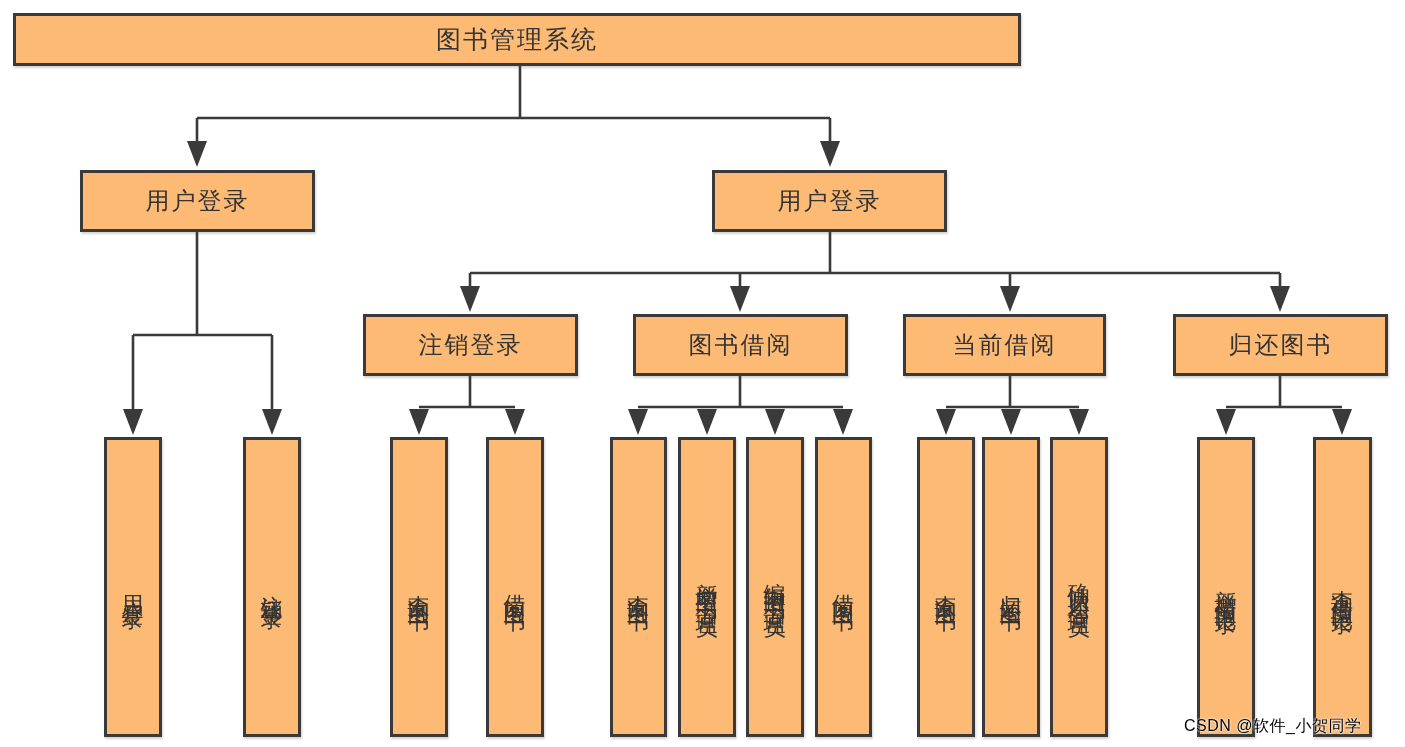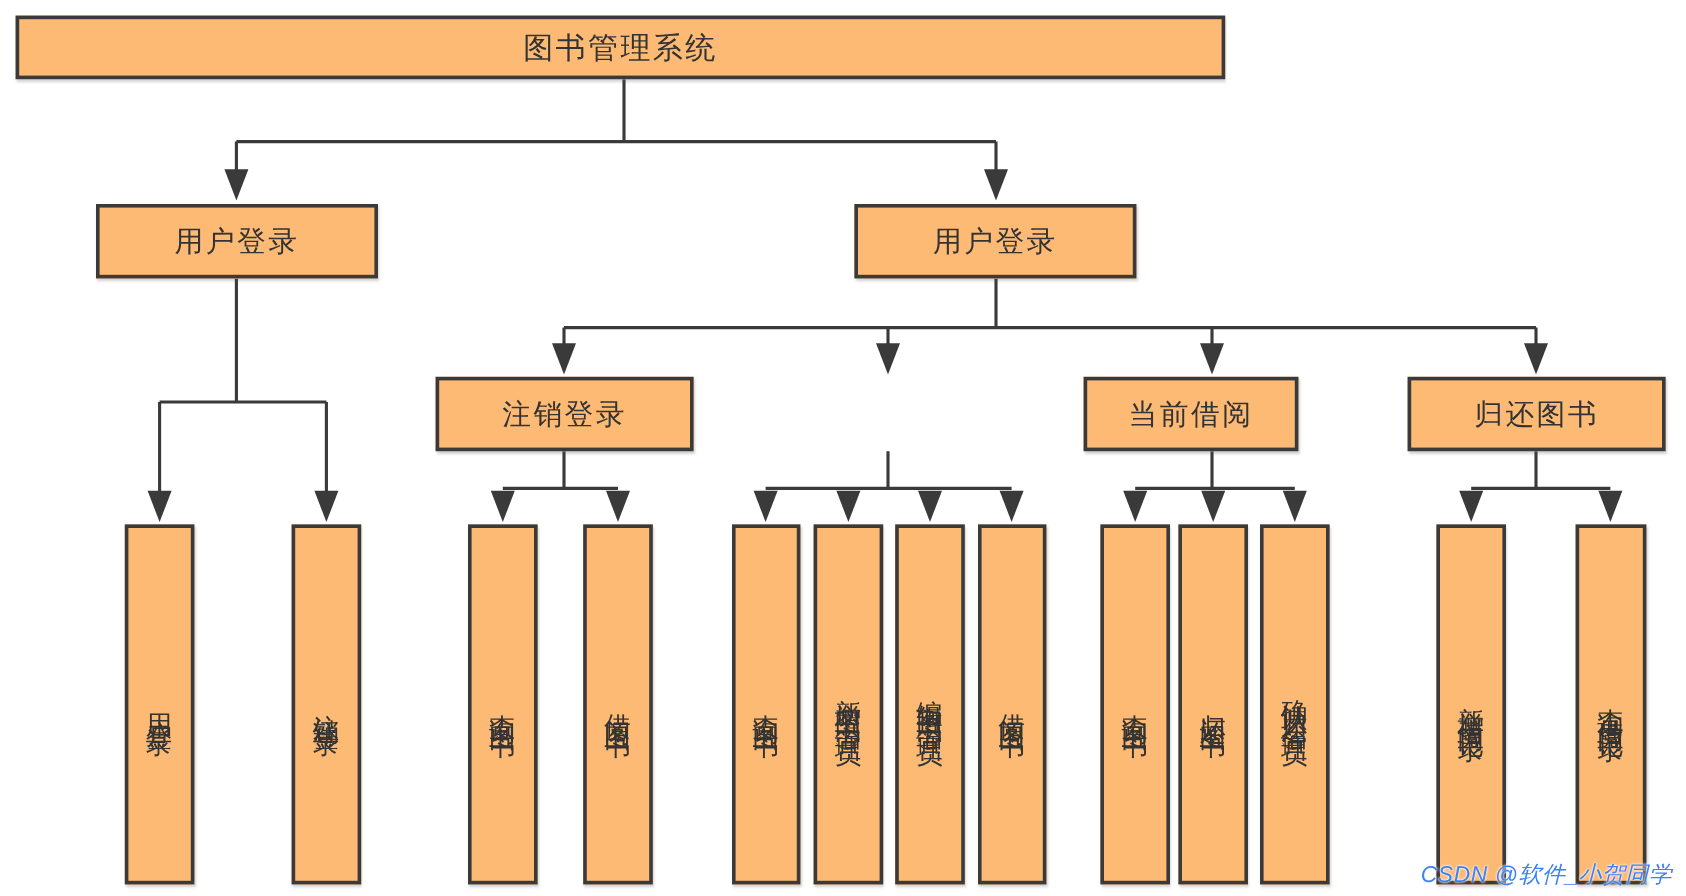--- a/index.html
+++ b/index.html
@@ -14,23 +14,22 @@
     color:#333333;z-index:2;box-shadow:1px 2px 2px rgba(80,80,80,0.25);
   }
   .node.h span{font-size:24px;letter-spacing:2px;white-space:nowrap;}
   .node.root span{font-size:25px;}
   .node.v span{
     writing-mode:vertical-rl;text-orientation:mixed;
     font-size:22px;letter-spacing:5px;line-height:1.05;white-space:nowrap;
   }
   .watermark{
     position:absolute;left:1184px;top:716px;z-index:5;
-    font-size:19px;color:#3b82f6;letter-spacing:0.5px;white-space:nowrap;
+    font-size:16px;color:#000000;letter-spacing:0.5px;white-space:nowrap;
     text-shadow:0 0 2px #ffffff,0 0 2px #ffffff;
-    font-style:italic;
   }
 </style>
 </head>
 <body>
 
 <div class="canvas">
 
   <svg class="connectors" width="1405" height="747" viewBox="0 0 1405 747">
     <g stroke="#3a3a3a" stroke-width="2.6" fill="none">
 
@@ -81,21 +80,24 @@
   <div class="node h" style="left:80px;top:170px;width:235px;height:62px">
     <span>用户登录</span>
   </div>
   <div class="node h" style="left:712px;top:170px;width:235px;height:62px">
     <span>用户登录</span>
   </div>
 
   <div class="node h" style="left:363px;top:314px;width:215px;height:62px">
     <span>注销登录</span>
   </div>
-  <div class="node h" style="left:903px;top:314px;width:179px;height:62px">
+  <div class="node h" style="left:633px;top:314px;width:215px;height:62px">
+    <span>图书借阅</span>
+  </div>
+  <div class="node h" style="left:903px;top:314px;width:203px;height:62px">
     <span>当前借阅</span>
   </div>
   <div class="node h" style="left:1173px;top:314px;width:215px;height:62px">
     <span>归还图书</span>
   </div>
 
   <div class="node v" style="left:104px;top:437px;width:58px;height:300px">
     <span>用户登录</span>
   </div>
   <div class="node v" style="left:243px;top:437px;width:58px;height:300px">

